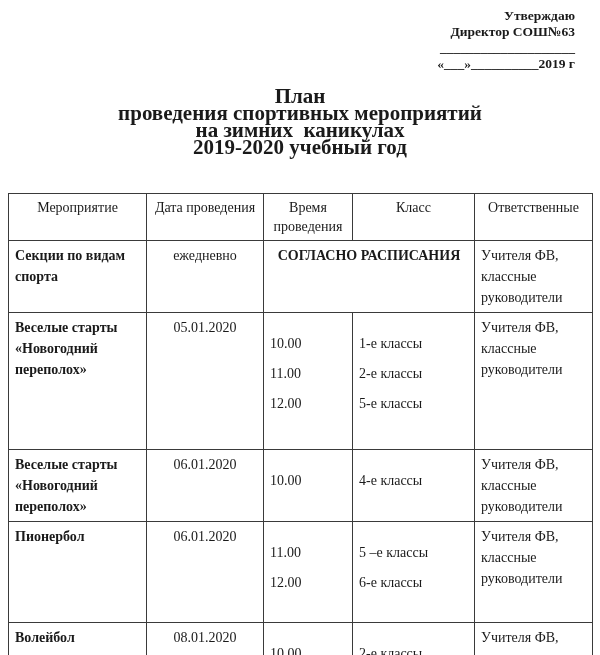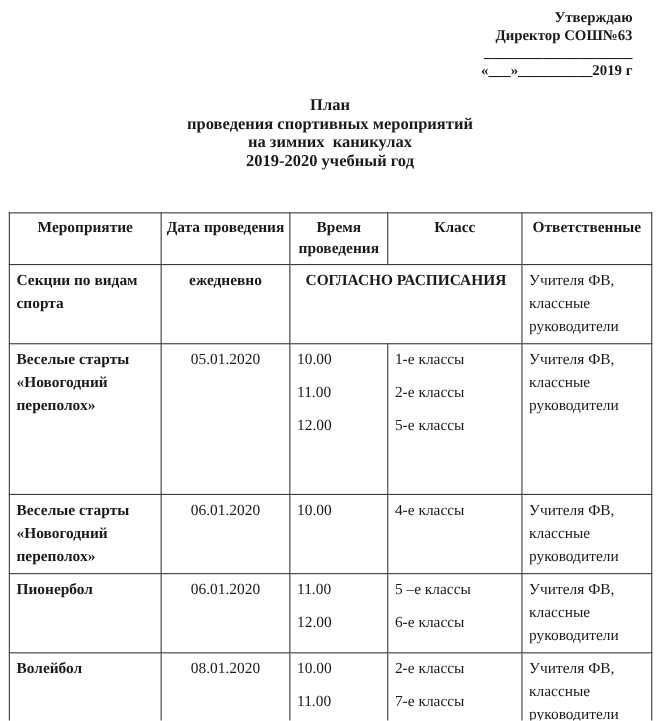--- a/index.html
+++ b/index.html
@@ -22,38 +22,38 @@
     font-weight:bold;
     font-size:13.5px;
     line-height:16px;
     margin-left:40px;
   }
   .approval .line{white-space:pre;}
   .doc-title{
     margin-top:16px;
     text-align:center;
     font-weight:bold;
-    font-size:15px;
+    font-size:21px;
     line-height:17px;
   }
   .doc-title .line{white-space:pre-wrap;}
   table.plan{
     margin:37px 0 0 8px;
     width:584px;
     border-collapse:collapse;
     table-layout:fixed;
   }
   .plan th,.plan td{
     border:1px solid var(--border);
     vertical-align:top;
     font-size:14px;
     overflow:hidden;
   }
   .plan th{
-    font-weight:bold;
+    font-weight:normal;
     padding:4px 2px;
     line-height:19px;
   }
   tr.r-head{height:45px;}
   tr.r0{height:62px;}
   tr.r1{height:137px;}
   tr.r2{height:62px;}
   tr.r3{height:62px;}
   tr.r4{height:85px;}
   td.event{
@@ -66,21 +66,21 @@
     padding:4px 2px;
     line-height:21px;
   }
   td.note{
     text-align:center;
     font-weight:bold;
     padding:4px 2px;
     line-height:21px;
   }
   td.list{
-    padding:4px 6px;
+    padding:20px 6px;
   }
   td.list .entry{
     line-height:21px;
     margin-bottom:9px;
     white-space:pre-wrap;
   }
   td.resp{
     padding:4px 6px;
     line-height:21px;
   }
@@ -115,21 +115,21 @@
       <th>Мероприятие</th>
       <th>Дата проведения</th>
       <th>Время проведения</th>
       <th>Класс</th>
       <th>Ответственные</th>
     </tr>
   </thead>
   <tbody>
     <tr class="r0">
       <td class="event">Секции по видам спорта</td>
-      <td class="date" style="font-weight:bold">ежедневно</td>
+      <td class="date" style="font-weight:normal">ежедневно</td>
       <td class="note" colspan="2">СОГЛАСНО РАСПИСАНИЯ</td>
       <td class="resp">Учителя ФВ, классные руководители</td>
     </tr>
     <tr class="r1">
       <td class="event">Веселые старты «Новогодний переполох»</td>
       <td class="date">05.01.2020</td>
       <td class="list">
         <div class="entry">10.00</div>
         <div class="entry">11.00</div>
         <div class="entry">12.00</div>

